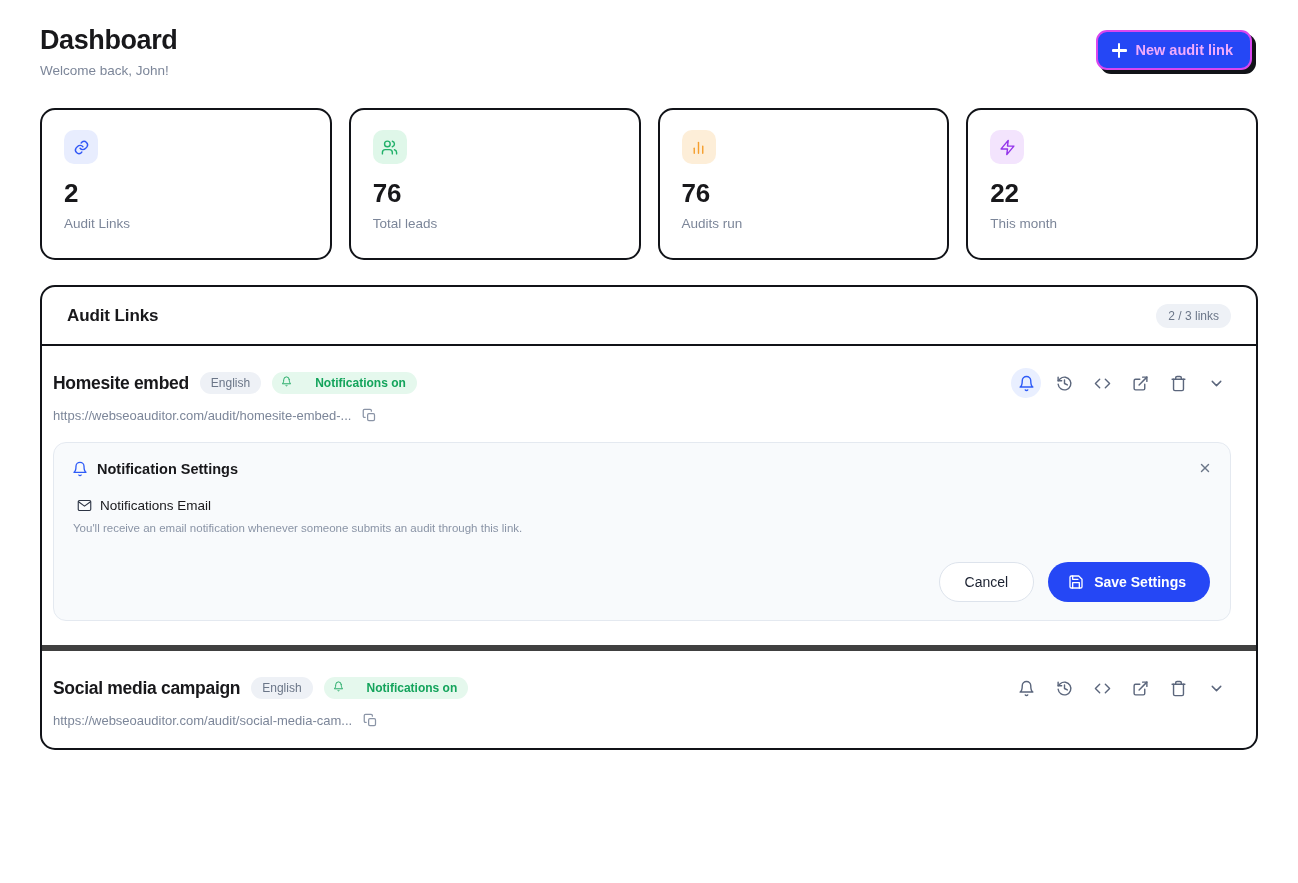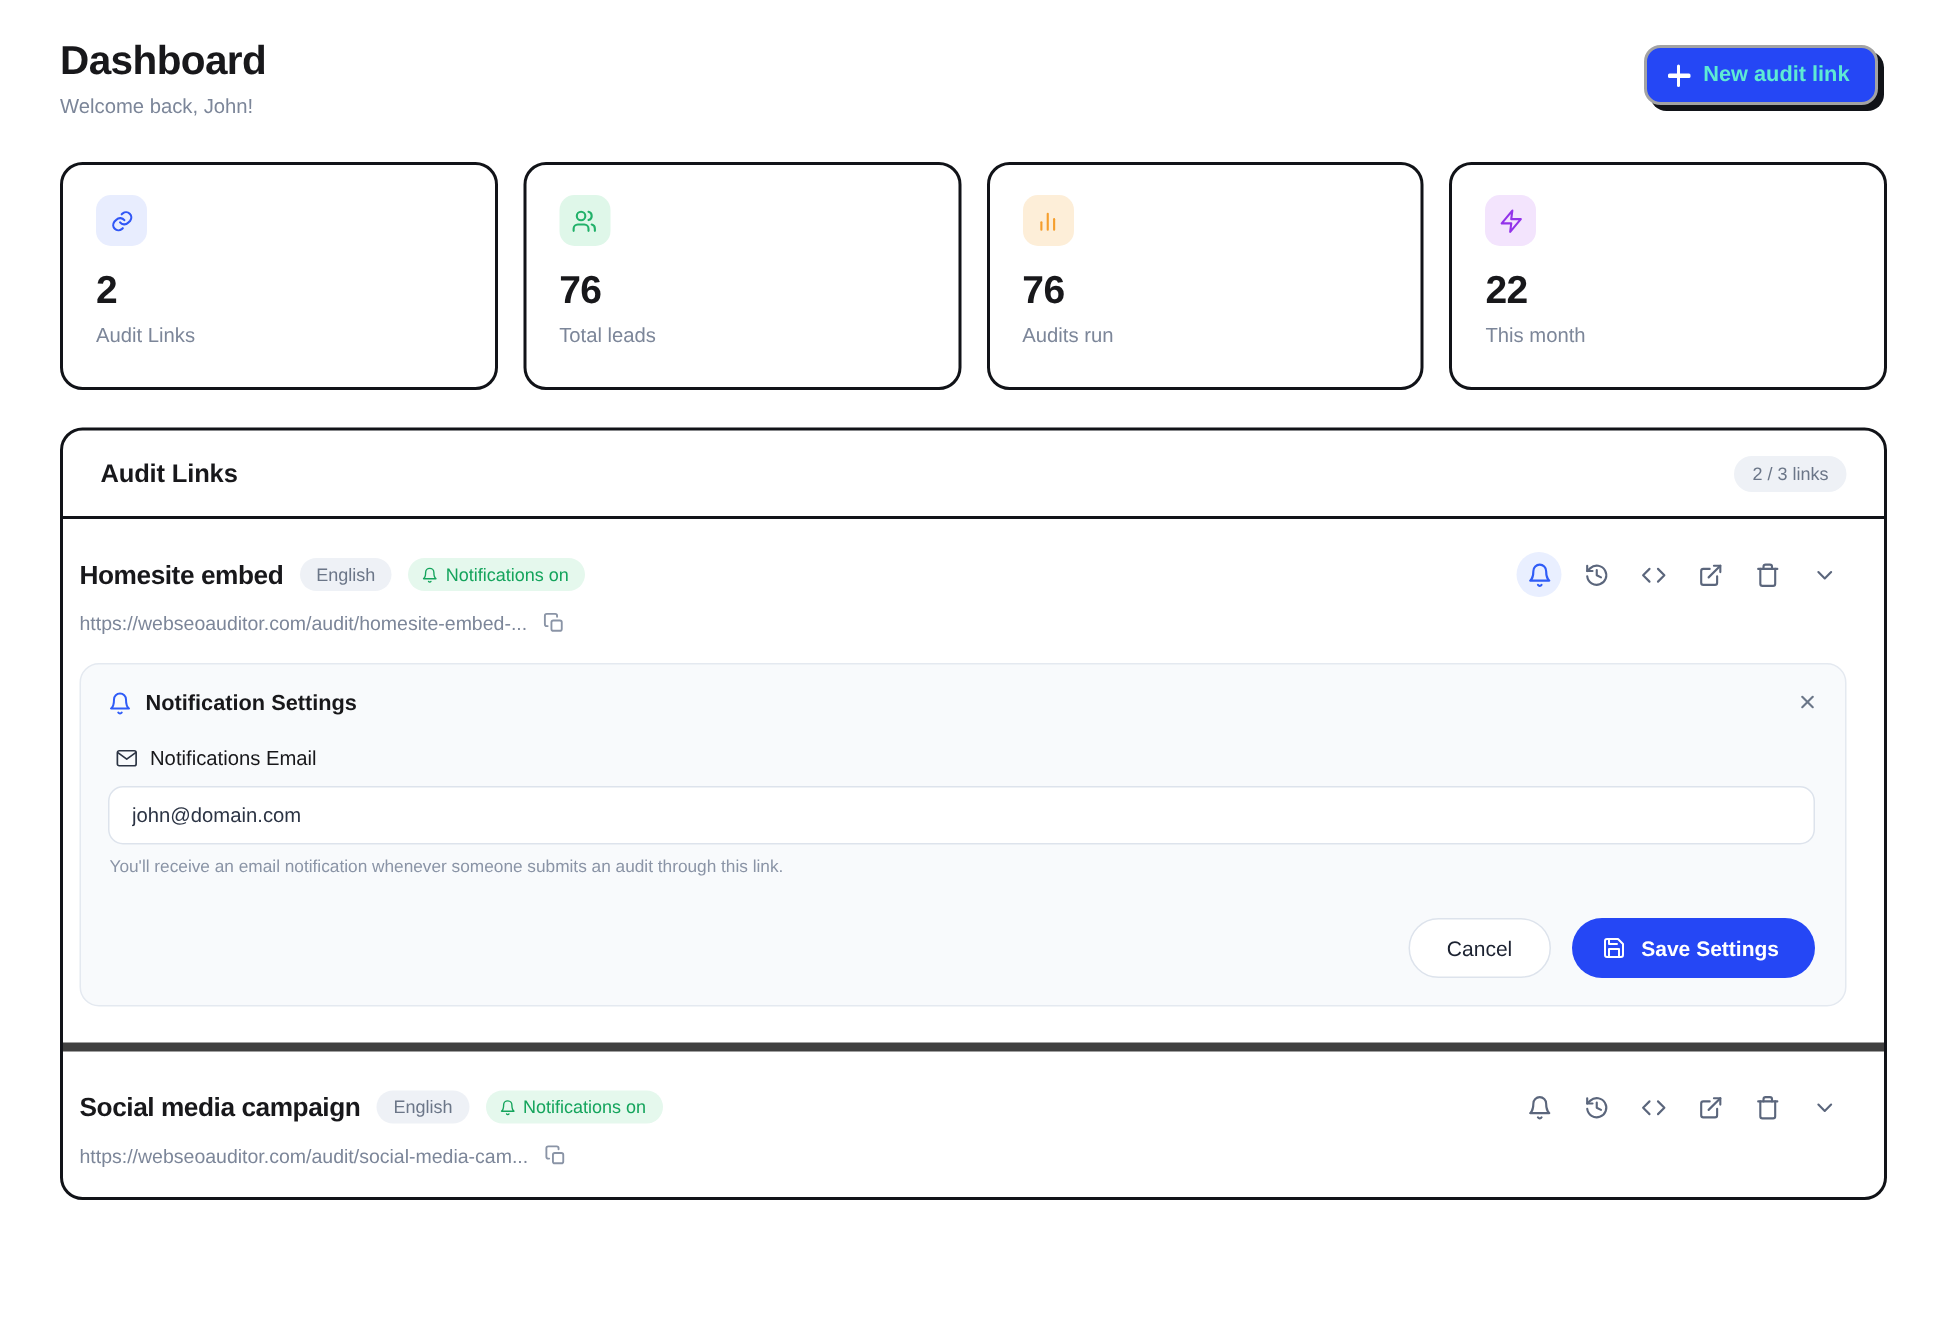--- a/index.html
+++ b/index.html
@@ -38,22 +38,22 @@
     font-size: 13.5px;
     color: #7c8699;
     margin-top: 7px;
   }
 
   .new-link-btn {
     display: inline-flex;
     align-items: flex-end;
     gap: 9px;
     background: #2547f5;
-    color: #5eead4;
-    border: 2px solid #a3a3a3;
+    color: #f0abfc;
+    border: 2px solid #d946ef;
     border-radius: 11px;
     padding: 10px 17px 10px 14px;
     font-size: 14.5px;
     font-weight: 700;
     cursor: pointer;
     box-shadow: 4px 4px 0 #111318;
     margin-top: 6px;
     margin-right: 6px;
     white-space: nowrap;
   }
@@ -161,23 +161,24 @@
     font-size: 12px;
     border-radius: 999px;
     padding: 4px 11px;
     white-space: nowrap;
   }
   .chip-lang { background: #eef1f6; color: #6b7688; }
   .chip-notif {
     background: #e5f8ed;
     color: #14a45c;
     display: inline-flex;
-    align-items: center;
-    gap: 5px;
+    align-items: flex-start;
+    gap: 23px;
     padding: 4px 11px 4px 9px;
+    font-weight: bold;
   }
 
   .actions { display: flex; align-items: center; gap: 8px; }
   .action-btn {
     width: 30px; height: 30px;
     border-radius: 50%;
     display: flex;
     align-items: center;
     justify-content: center;
     color: #5b667c;
@@ -477,21 +478,20 @@
 
 
         <div class="field-label-row">
           <svg width="15" height="15" viewBox="0 0 24 24" fill="none" stroke="#2c3444" stroke-width="1.8" stroke-linecap="round" stroke-linejoin="round">
             <rect x="2" y="4" width="20" height="16" rx="2"></rect>
             <polyline points="2.5 6 12 13 21.5 6"></polyline>
           </svg>
           <span class="field-label">Notifications Email</span>
         </div>
 
-        <input class="email-input" type="text" value="john@domain.com" style="">
 
         <div class="helper-text">You'll receive an email notification whenever someone submits an audit through this link.</div>
 
         <div class="notif-footer">
           <button class="btn-cancel">Cancel</button>
           <button class="btn-save">
             <svg width="16" height="16" viewBox="0 0 24 24" fill="none" stroke="#ffffff" stroke-width="2" stroke-linecap="round" stroke-linejoin="round">
               <path d="M19 21H5a2 2 0 0 1-2-2V5a2 2 0 0 1 2-2h11l5 5v11a2 2 0 0 1-2 2z"></path>
               <polyline points="17 21 17 13 7 13 7 21"></polyline>
               <polyline points="7 3 7 8 15 8"></polyline>

